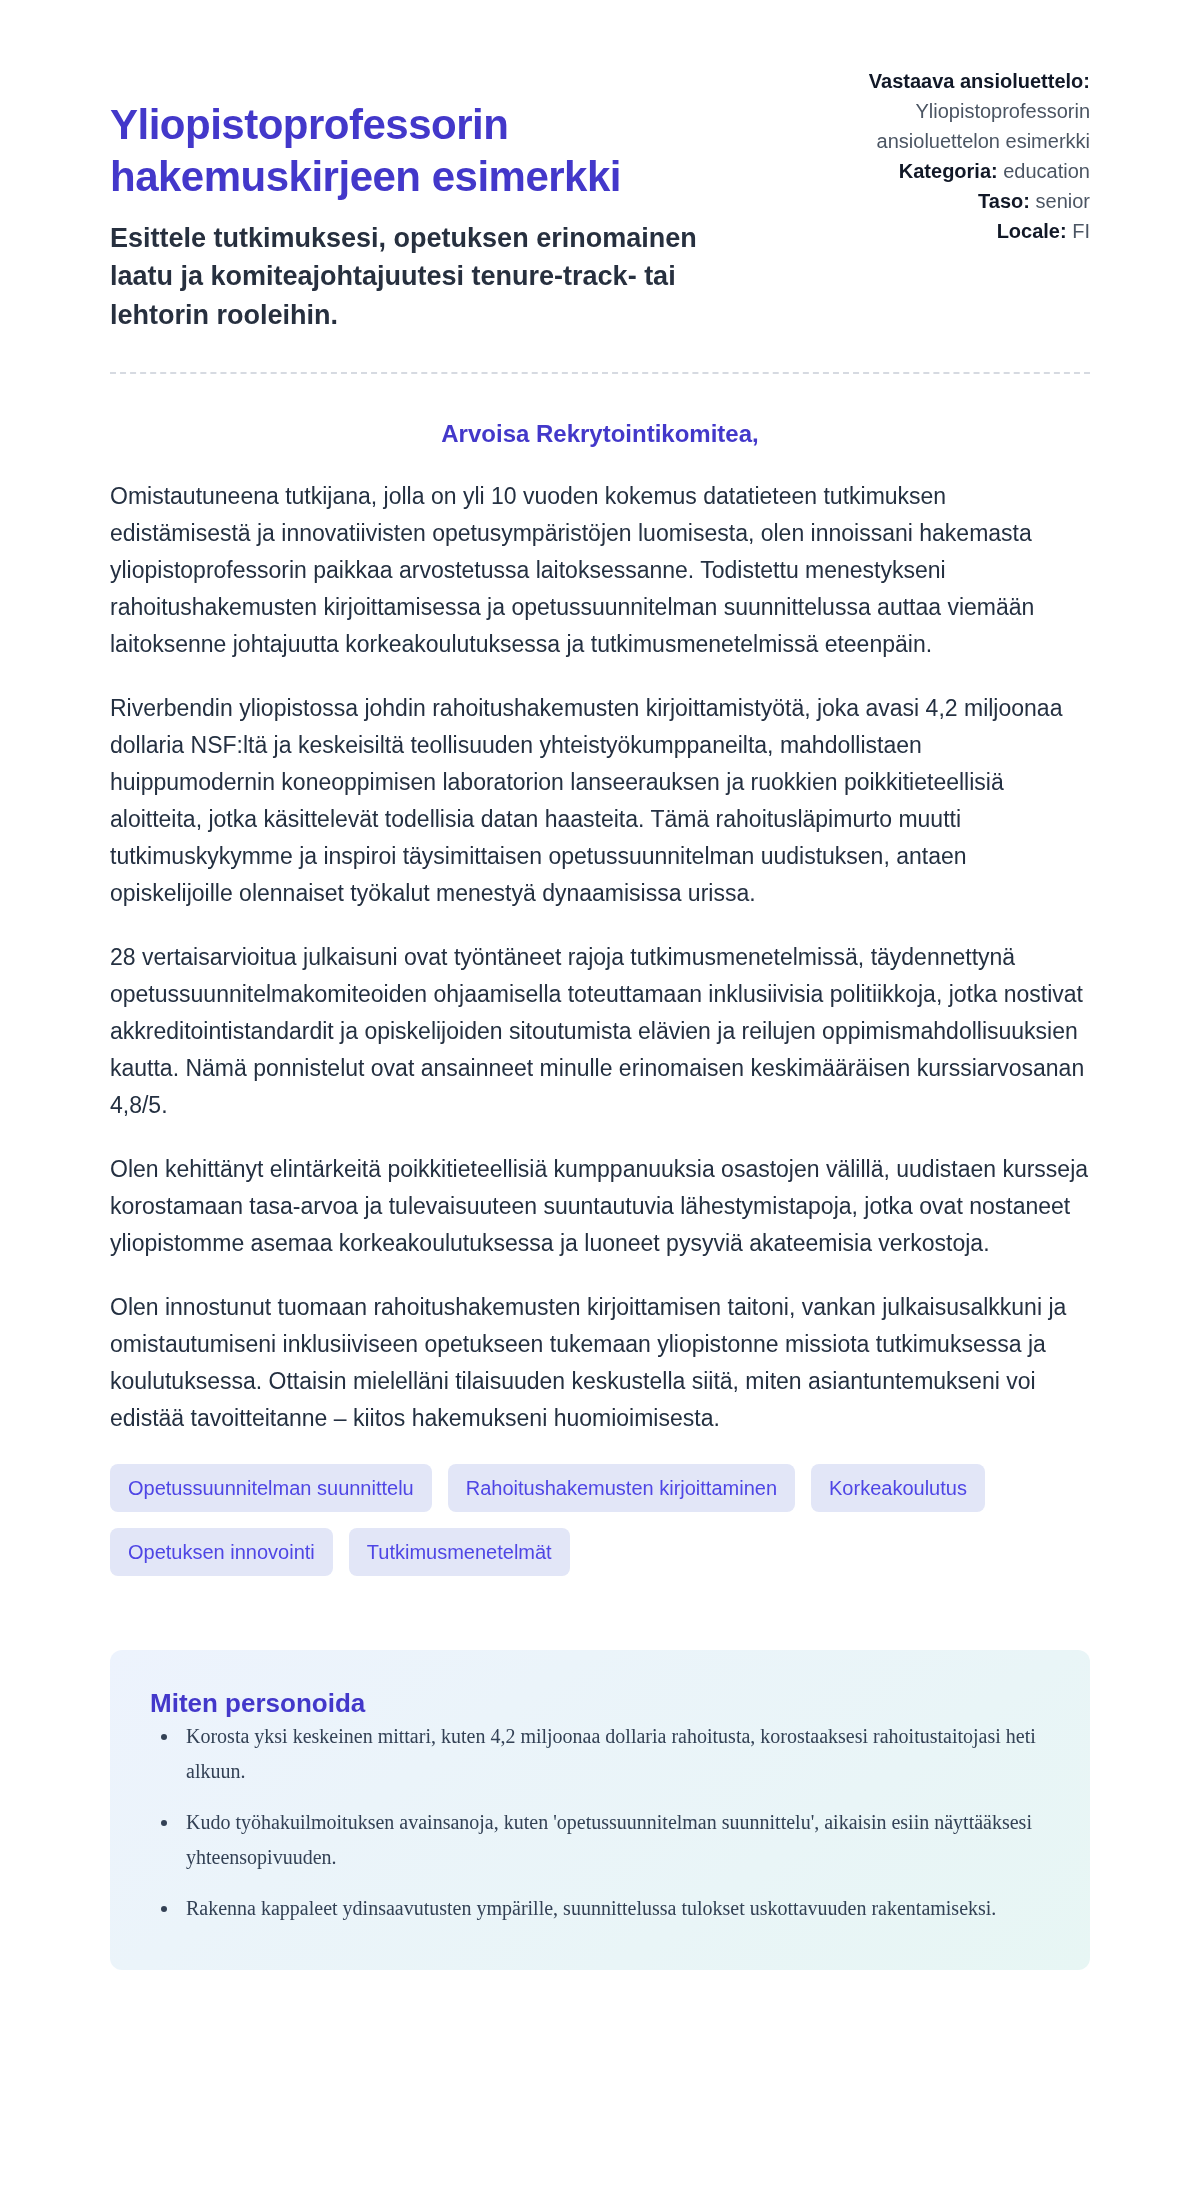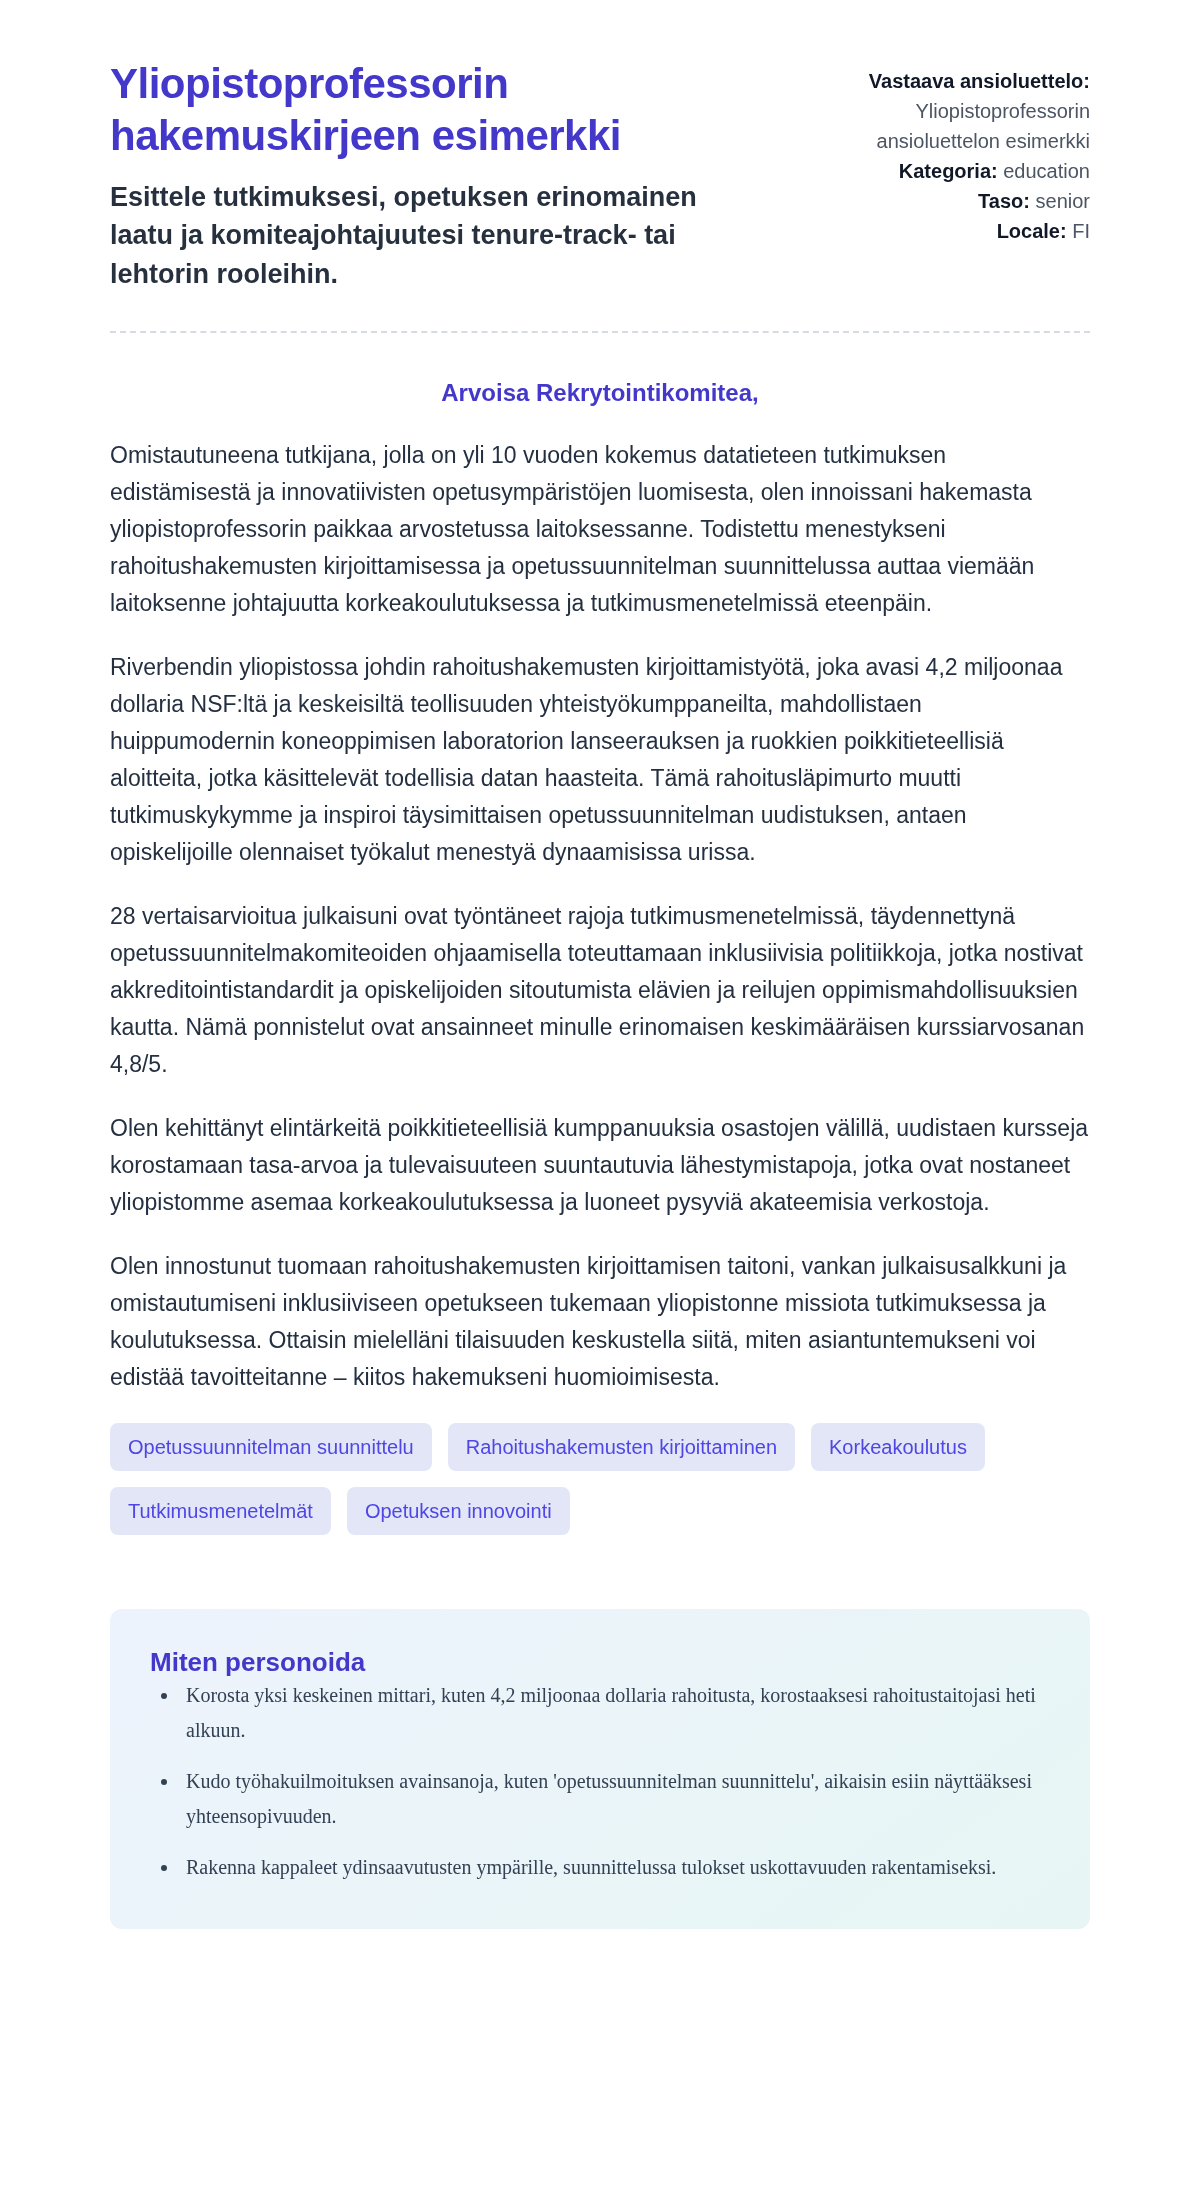--- a/index.html
+++ b/index.html
@@ -16,20 +16,21 @@
 
   
   .header { display: flex; justify-content: space-between; align-items: flex-start; gap: 32px; }
   .header-left { flex: 0 1 650px; }
   .page-title {
     color: var(--accent, #4338ca);
     font-size: 42px;
     line-height: 1.24;
     font-weight: 700;
     letter-spacing: -0.5px;
+    margin-top: 41px;
   }
   .page-subtitle {
     margin-top: 16px;
     font-size: 27px;
     line-height: 1.42;
     font-weight: 700;
     color: #27303f;
   }
   .meta {
     flex: 0 0 285px;
@@ -137,22 +138,22 @@
     <p class="body-par">Riverbendin yliopistossa johdin rahoitushakemusten kirjoittamistyötä, joka avasi 4,2 miljoonaa dollaria NSF:ltä ja keskeisiltä teollisuuden yhteistyökumppaneilta, mahdollistaen huippumodernin koneoppimisen laboratorion lanseerauksen ja ruokkien poikkitieteellisiä aloitteita, jotka käsittelevät todellisia datan haasteita. Tämä rahoitusläpimurto muutti tutkimuskykymme ja inspiroi täysimittaisen opetussuunnitelman uudistuksen, antaen opiskelijoille olennaiset työkalut menestyä dynaamisissa urissa.</p>
     <p class="body-par">28 vertaisarvioitua julkaisuni ovat työntäneet rajoja tutkimusmenetelmissä, täydennettynä opetussuunnitelmakomiteoiden ohjaamisella toteuttamaan inklusiivisia politiikkoja, jotka nostivat akkreditointistandardit ja opiskelijoiden sitoutumista elävien ja reilujen oppimismahdollisuuksien kautta. Nämä ponnistelut ovat ansainneet minulle erinomaisen keskimääräisen kurssiarvosanan 4,8/5.</p>
     <p class="body-par">Olen kehittänyt elintärkeitä poikkitieteellisiä kumppanuuksia osastojen välillä, uudistaen kursseja korostamaan tasa-arvoa ja tulevaisuuteen suuntautuvia lähestymistapoja, jotka ovat nostaneet yliopistomme asemaa korkeakoulutuksessa ja luoneet pysyviä akateemisia verkostoja.</p>
     <p class="body-par">Olen innostunut tuomaan rahoitushakemusten kirjoittamisen taitoni, vankan julkaisusalkkuni ja omistautumiseni inklusiiviseen opetukseen tukemaan yliopistonne missiota tutkimuksessa ja koulutuksessa. Ottaisin mielelläni tilaisuuden keskustella siitä, miten asiantuntemukseni voi edistää tavoitteitanne – kiitos hakemukseni huomioimisesta.</p>
   </section>
 
   <div class="tags">
     <span class="tag">Opetussuunnitelman suunnittelu</span>
     <span class="tag">Rahoitushakemusten kirjoittaminen</span>
     <span class="tag">Korkeakoulutus</span>
+    <span class="tag">Opetuksen innovointi</span>
     <span class="tag">Tutkimusmenetelmät</span>
-    <span class="tag">Opetuksen innovointi</span>
   </div>
 
   <section class="tip-box">
     <h2 class="tip-heading">Miten personoida</h2>
     <ul class="tip-list">
       <li>Korosta yksi keskeinen mittari, kuten 4,2 miljoonaa dollaria rahoitusta, korostaaksesi rahoitustaitojasi heti alkuun.</li>
       <li>Kudo työhakuilmoituksen avainsanoja, kuten 'opetussuunnitelman suunnittelu', aikaisin esiin näyttääksesi yhteensopivuuden.</li>
       <li>Rakenna kappaleet ydinsaavutusten ympärille, suunnittelussa tulokset uskottavuuden rakentamiseksi.</li>
     </ul>
   </section>

